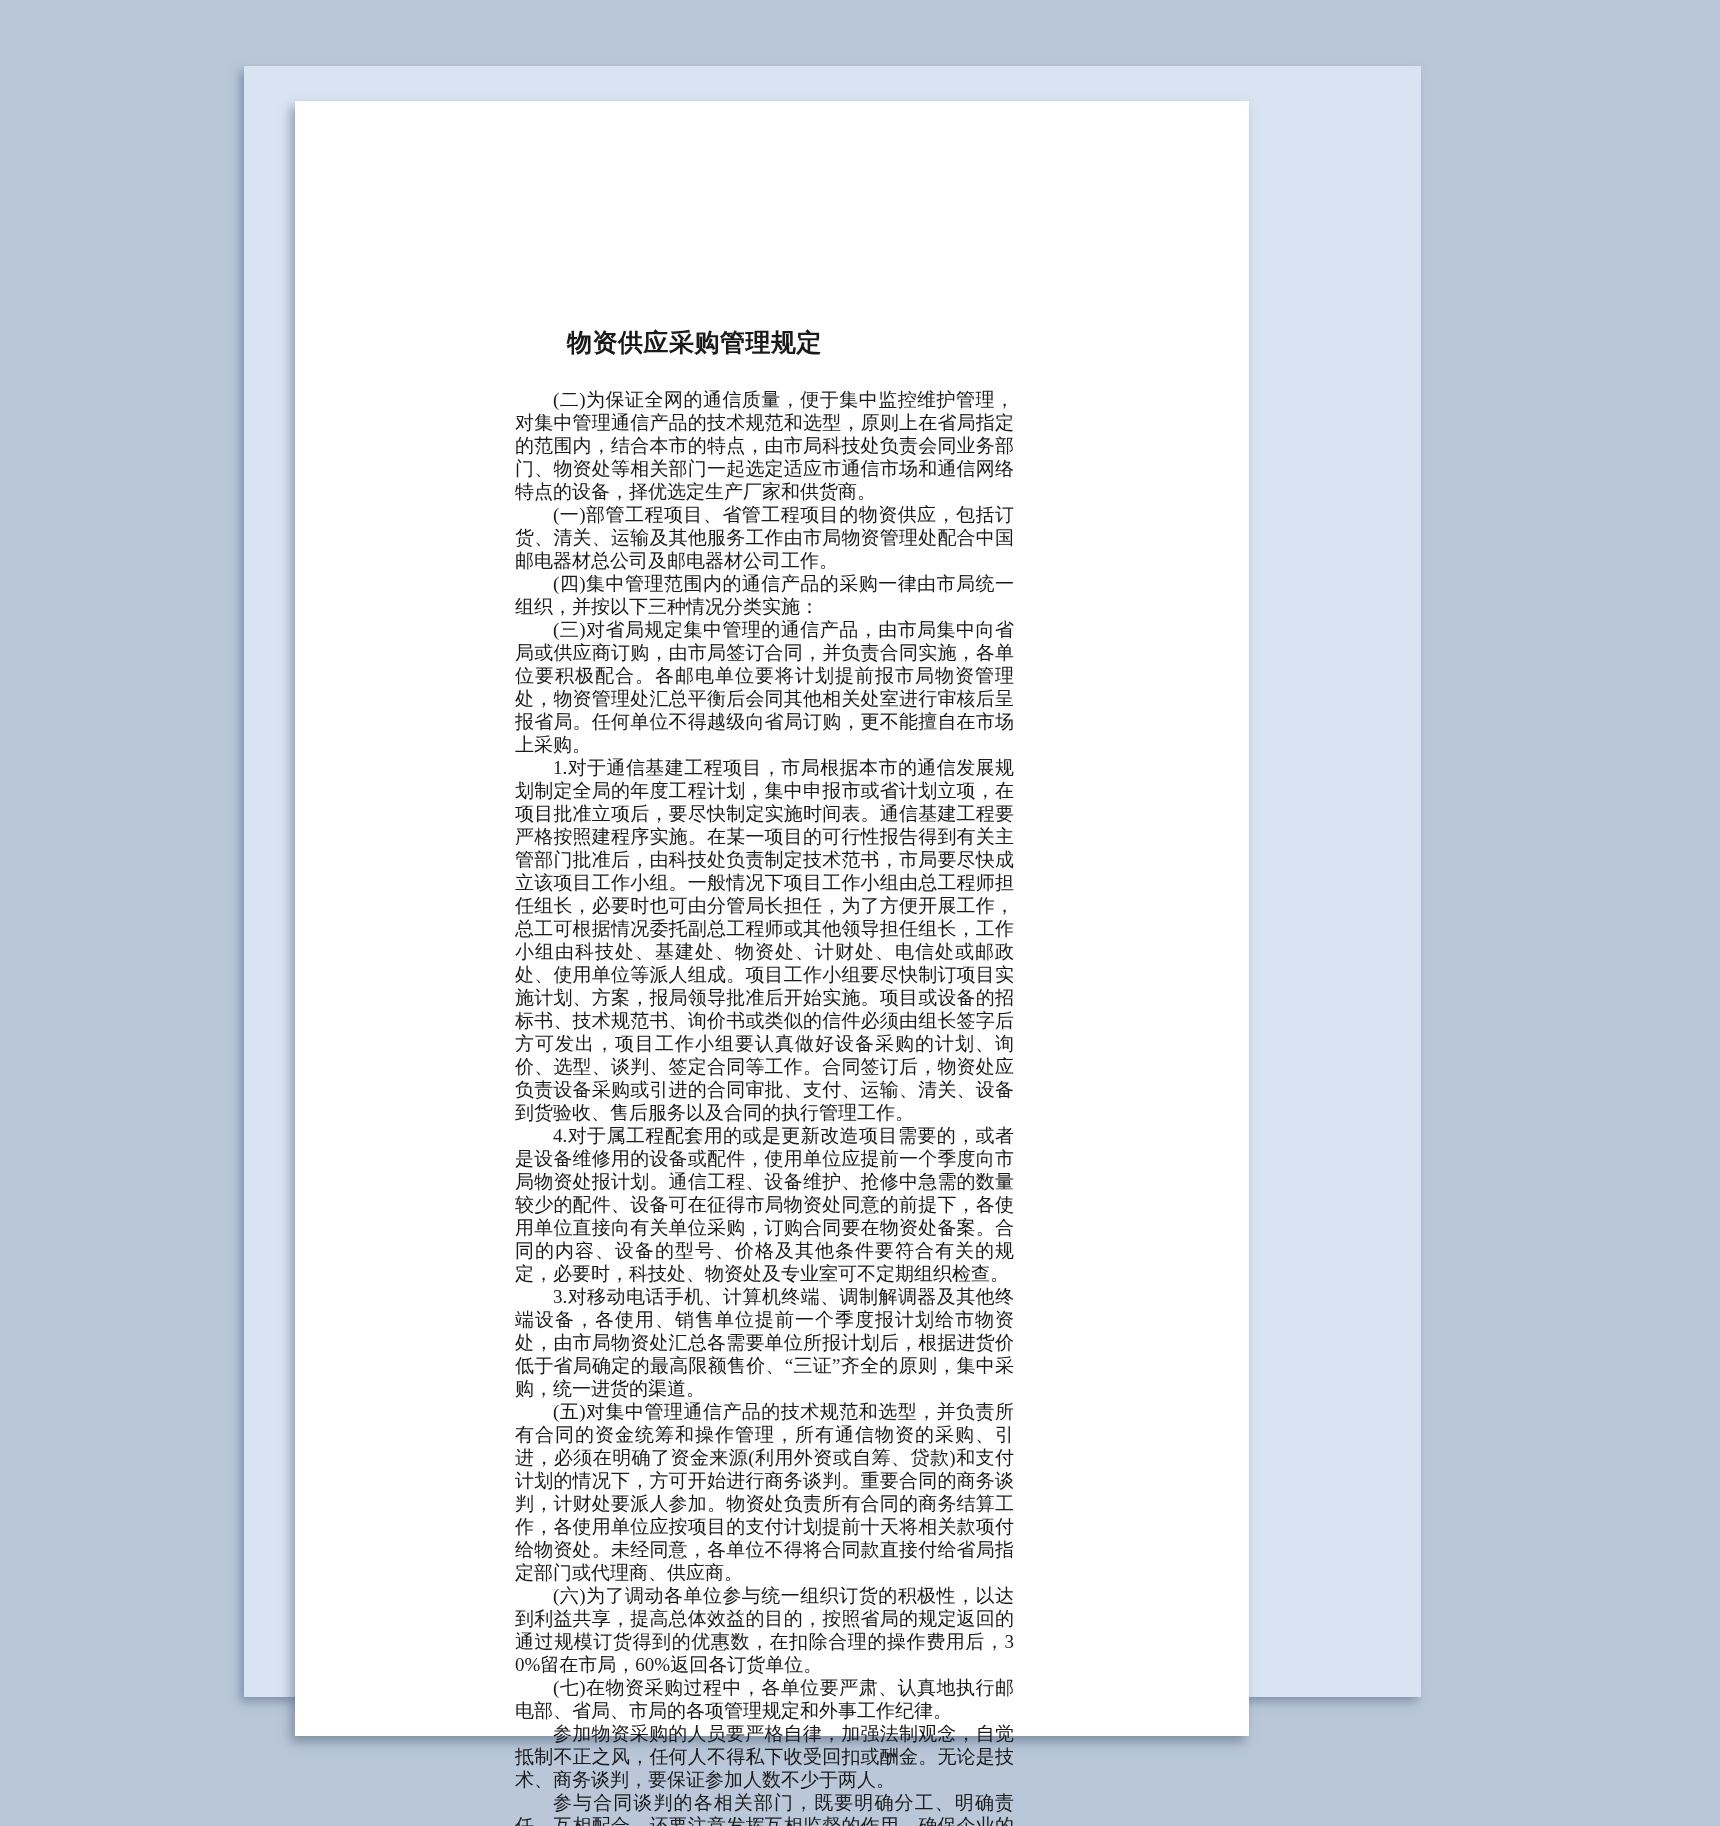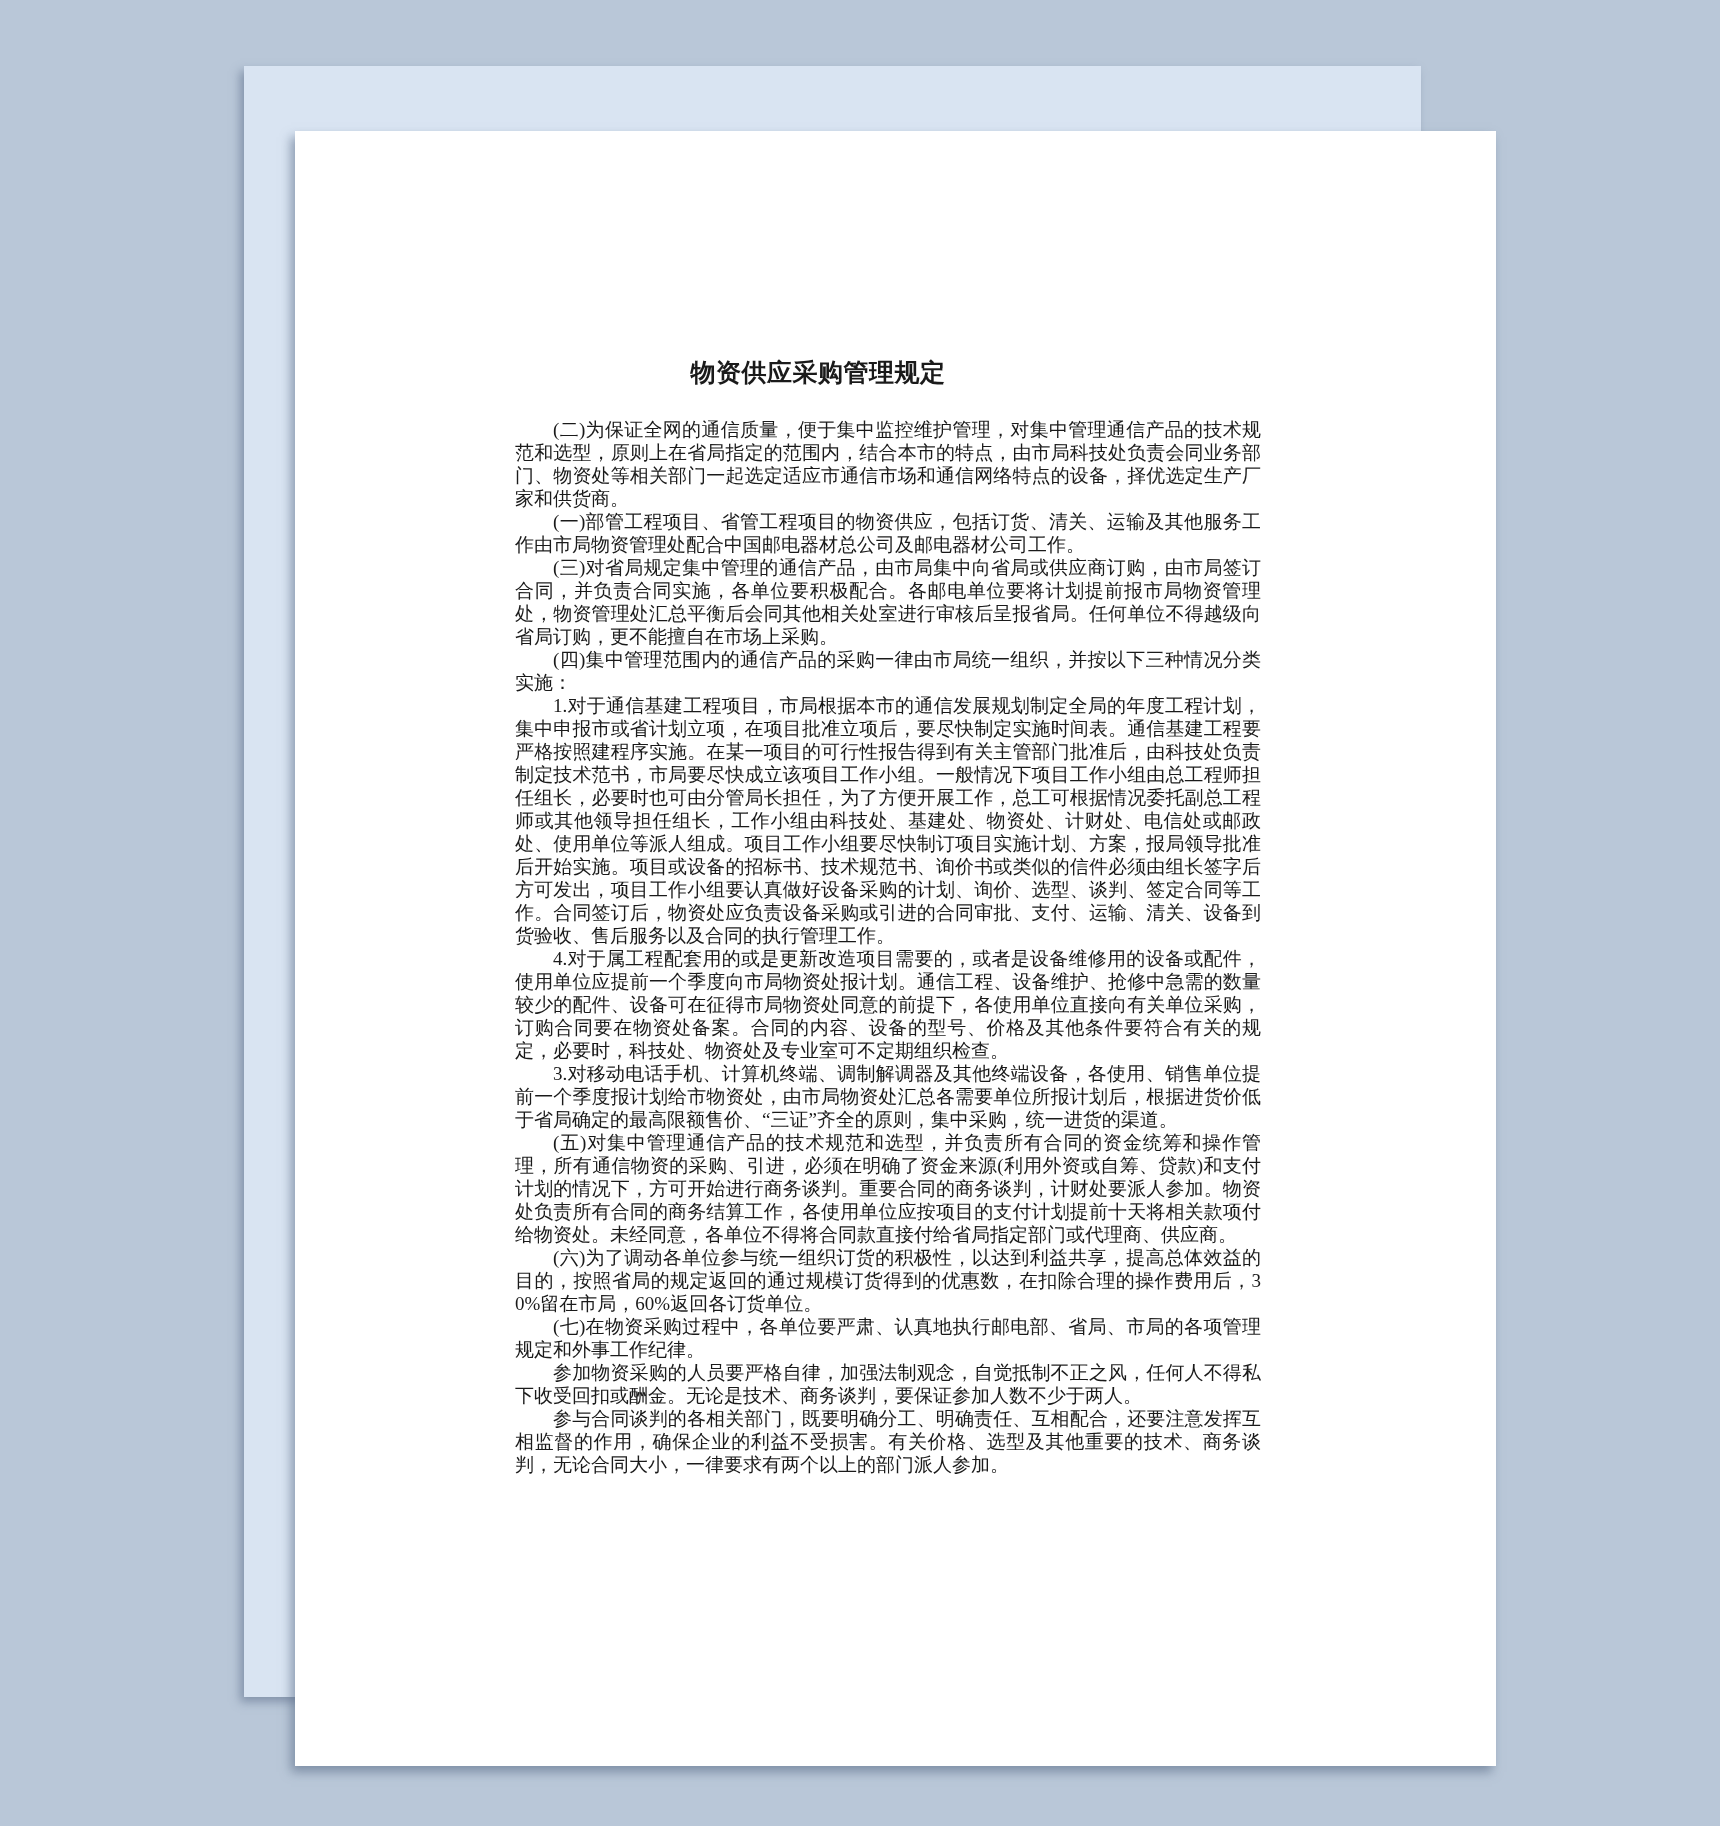--- a/index.html
+++ b/index.html
@@ -16,22 +16,22 @@
     left: 244px;
     top: 66px;
     width: 1177px;
     height: 1631px;
     background: var(--back-page, #d9e4f2);
     box-shadow: -4px 5px 9px rgba(88, 106, 134, 0.55);
   }
   .page {
     position: absolute;
     left: 295px;
-    top: 131px;
-    width: 1201px;
+    top: 101px;
+    width: 954px;
     height: 1635px;
     background: var(--page, #ffffff);
     box-shadow: -4px 6px 10px rgba(88, 106, 134, 0.6);
     box-sizing: border-box;
     padding: 225px 235px 0 220px;
   }
   .doc-title {
     margin: 0 140px 0 0;
     font-size: 25px;
     line-height: 34px;
@@ -57,22 +57,22 @@
 </head>
 <body>
 
 <div class="back-page"></div>
 
 <div class="page">
   <h1 class="doc-title">物资供应采购管理规定</h1>
   <div class="doc-body">
       <p>(二)为保证全网的通信质量，便于集中监控维护管理，对集中管理通信产品的技术规范和选型，原则上在省局指定的范围内，结合本市的特点，由市局科技处负责会同业务部门、物资处等相关部门一起选定适应市通信市场和通信网络特点的设备，择优选定生产厂家和供货商。</p>
       <p>(一)部管工程项目、省管工程项目的物资供应，包括订货、清关、运输及其他服务工作由市局物资管理处配合中国邮电器材总公司及邮电器材公司工作。</p>
+      <p>(四)集中管理范围内的通信产品的采购一律由市局统一组织，并按以下三种情况分类实施：</p>
       <p>(三)对省局规定集中管理的通信产品，由市局集中向省局或供应商订购，由市局签订合同，并负责合同实施，各单位要积极配合。各邮电单位要将计划提前报市局物资管理处，物资管理处汇总平衡后会同其他相关处室进行审核后呈报省局。任何单位不得越级向省局订购，更不能擅自在市场上采购。</p>
-      <p>(四)集中管理范围内的通信产品的采购一律由市局统一组织，并按以下三种情况分类实施：</p>
       <p>1.对于通信基建工程项目，市局根据本市的通信发展规划制定全局的年度工程计划，集中申报市或省计划立项，在项目批准立项后，要尽快制定实施时间表。通信基建工程要严格按照建程序实施。在某一项目的可行性报告得到有关主管部门批准后，由科技处负责制定技术范书，市局要尽快成立该项目工作小组。一般情况下项目工作小组由总工程师担任组长，必要时也可由分管局长担任，为了方便开展工作，总工可根据情况委托副总工程师或其他领导担任组长，工作小组由科技处、基建处、物资处、计财处、电信处或邮政处、使用单位等派人组成。项目工作小组要尽快制订项目实施计划、方案，报局领导批准后开始实施。项目或设备的招标书、技术规范书、询价书或类似的信件必须由组长签字后方可发出，项目工作小组要认真做好设备采购的计划、询价、选型、谈判、签定合同等工作。合同签订后，物资处应负责设备采购或引进的合同审批、支付、运输、清关、设备到货验收、售后服务以及合同的执行管理工作。</p>
       <p>4.对于属工程配套用的或是更新改造项目需要的，或者是设备维修用的设备或配件，使用单位应提前一个季度向市局物资处报计划。通信工程、设备维护、抢修中急需的数量较少的配件、设备可在征得市局物资处同意的前提下，各使用单位直接向有关单位采购，订购合同要在物资处备案。合同的内容、设备的型号、价格及其他条件要符合有关的规定，必要时，科技处、物资处及专业室可不定期组织检查。</p>
       <p>3.对移动电话手机、计算机终端、调制解调器及其他终端设备，各使用、销售单位提前一个季度报计划给市物资处，由市局物资处汇总各需要单位所报计划后，根据进货价低于省局确定的最高限额售价、“三证”齐全的原则，集中采购，统一进货的渠道。</p>
       <p>(五)对集中管理通信产品的技术规范和选型，并负责所有合同的资金统筹和操作管理，所有通信物资的采购、引进，必须在明确了资金来源(利用外资或自筹、贷款)和支付计划的情况下，方可开始进行商务谈判。重要合同的商务谈判，计财处要派人参加。物资处负责所有合同的商务结算工作，各使用单位应按项目的支付计划提前十天将相关款项付给物资处。未经同意，各单位不得将合同款直接付给省局指定部门或代理商、供应商。</p>
       <p>(六)为了调动各单位参与统一组织订货的积极性，以达到利益共享，提高总体效益的目的，按照省局的规定返回的通过规模订货得到的优惠数，在扣除合理的操作费用后，30%留在市局，60%返回各订货单位。</p>
       <p>(七)在物资采购过程中，各单位要严肃、认真地执行邮电部、省局、市局的各项管理规定和外事工作纪律。</p>
       <p>参加物资采购的人员要严格自律，加强法制观念，自觉抵制不正之风，任何人不得私下收受回扣或酬金。无论是技术、商务谈判，要保证参加人数不少于两人。</p>
       <p>参与合同谈判的各相关部门，既要明确分工、明确责任、互相配合，还要注意发挥互相监督的作用，确保企业的利益不受损害。有关价格、选型及其他重要的技术、商务谈判，无论合同大小，一律要求有两个以上的部门派人参加。</p>
     </div>
 </div>

